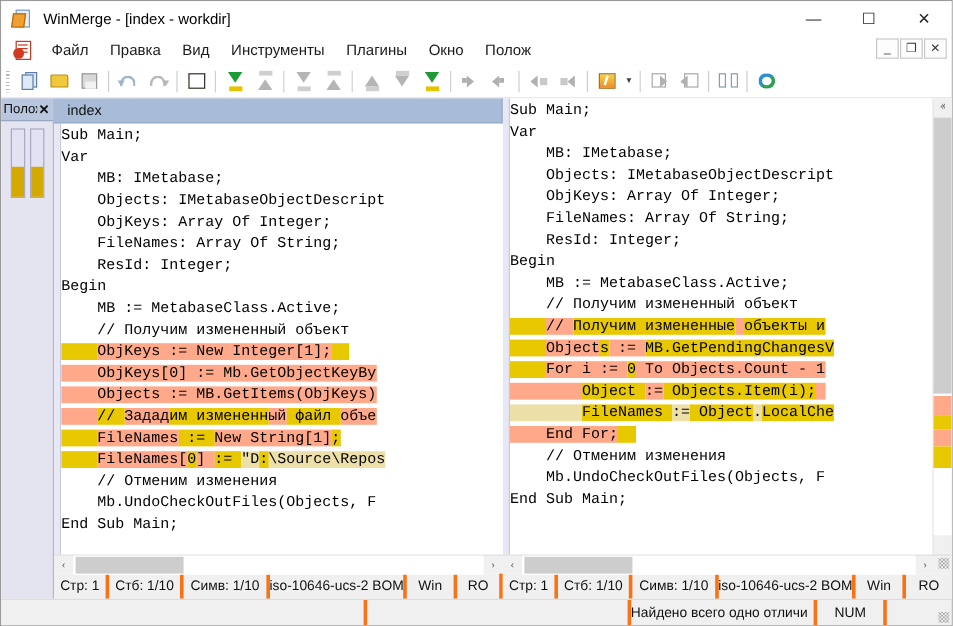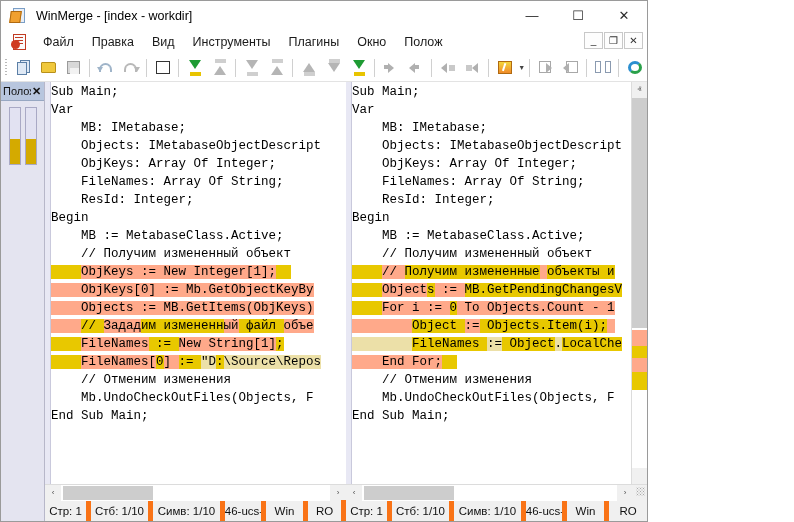--- a/index.html
+++ b/index.html
@@ -4,21 +4,21 @@
 <style>
   * { box-sizing: border-box; margin: 0; padding: 0; }
   html, body {
     width: 794px; height: 522px;
     font-family: "Liberation Sans", sans-serif;
     font-size: 12px;
     background: #ffffff;
     overflow: hidden;
   }
   .app {
-    width: 648px; height: 522px;
+    width: 794px; height: 522px;
     position: relative;
     background: #f0f0f0;
     border: 1px solid #9a9a9a;
     display: flex; flex-direction: column;
   }
 
   
   .titlebar {
     height: 29px; background: #ffffff;
     display: flex; align-items: center;
@@ -259,21 +259,21 @@
   .hs-track { flex: 1; height: 16px; background: #ffffff; position: relative; }
   .hs-thumb { position: absolute; top: 1px; bottom: 1px; left: 2px; width: 90px; background: #cdcdcd; }
 
   
   .statusrow {
     height: 21px; background: #f0f0f0; display: flex; align-items: stretch;
     flex: none; font-size: 11.5px; color: #111;
   }
   .st-cell {
     display: flex; align-items: center; justify-content: center;
-    border-right: 5px solid #f97316; padding: 0 5px; white-space: nowrap; overflow: hidden;
+    border-right: 3px solid #f97316; padding: 0 5px; white-space: nowrap; overflow: hidden;
   }
   .bottomrow {
     height: 22px; background: #f0f0f0; display: flex; align-items: stretch;
     flex: none; font-size: 11.5px; color: #111; border-top: 1px solid #dcdcdc;
   }
   .grip-corner {
     width: 14px; display:flex; align-items:flex-end; justify-content:flex-end;
     padding: 0 2px 2px 0;
   }
   .grip-corner i {
@@ -490,20 +490,21 @@
         <div class="loc-strip a">
           <div class="loc-diff" style="top:31px;height:25px"></div>
         </div>
         <div class="loc-strip b">
           <div class="loc-diff" style="top:31px;height:25px"></div>
         </div>
       </div>
     </div>
 
     <div class="pane left">
+      <div class="pane-head">index</div>
       <div class="pane-body">
         <div class="gutter"></div>
         <div class="code" id="code-left"><div class="line"><span class="seg" style="background: transparent;">Sub Main;</span></div><div class="line"><span class="seg" style="background: transparent;">Var</span></div><div class="line"><span class="seg" style="background: transparent;">    MB: IMetabase;</span></div><div class="line"><span class="seg" style="background: transparent;">    Objects: IMetabaseObjectDescript</span></div><div class="line"><span class="seg" style="background: transparent;">    ObjKeys: Array Of Integer;</span></div><div class="line"><span class="seg" style="background: transparent;">    FileNames: Array Of String;</span></div><div class="line"><span class="seg" style="background: transparent;">    ResId: Integer;</span></div><div class="line"><span class="seg" style="background: transparent;">Begin</span></div><div class="line"><span class="seg" style="background: transparent;">    MB := MetabaseClass.Active;</span></div><div class="line"><span class="seg" style="background: transparent;">    // Получим измененный объект</span></div><div class="line"><span class="seg" style="background: rgb(232, 200, 0);">    </span><span class="seg" style="background: rgb(255, 169, 138);">ObjKeys := New Integer[1];</span><span class="seg" style="background: rgb(232, 200, 0);">  </span></div><div class="line"><span class="seg" style="background: rgb(255, 169, 138);">    </span><span class="seg" style="background: rgb(255, 169, 138);">ObjKeys[0] := Mb.GetObjectKeyBy</span></div><div class="line"><span class="seg" style="background: rgb(255, 169, 138);">    </span><span class="seg" style="background: rgb(255, 169, 138);">Objects := MB.GetItems(ObjKeys)</span></div><div class="line"><span class="seg" style="background: rgb(255, 169, 138);">    </span><span class="seg" style="background: rgb(232, 200, 0);">// </span><span class="seg" style="background: rgb(255, 169, 138);">Задад</span><span class="seg" style="background: rgb(232, 200, 0);">им измененн</span><span class="seg" style="background: rgb(255, 169, 138);">ый</span><span class="seg" style="background: rgb(232, 200, 0);"> файл </span><span class="seg" style="background: rgb(255, 169, 138);">объе</span></div><div class="line"><span class="seg" style="background: rgb(232, 200, 0);">    </span><span class="seg" style="background: rgb(255, 169, 138);">FileNames</span><span class="seg" style="background: rgb(232, 200, 0);"> := </span><span class="seg" style="background: rgb(255, 169, 138);">New String[1]</span><span class="seg" style="background: rgb(232, 200, 0);">;</span></div><div class="line"><span class="seg" style="background: rgb(232, 200, 0);">    </span><span class="seg" style="background: rgb(255, 169, 138);">FileNames[</span><span class="seg" style="background: rgb(232, 200, 0);">0</span><span class="seg" style="background: rgb(255, 169, 138);">] </span><span class="seg" style="background: rgb(232, 200, 0);">:= </span><span class="seg" style="background: rgb(236, 224, 168);">"D</span><span class="seg" style="background: rgb(232, 200, 0);">:</span><span class="seg" style="background: rgb(236, 224, 168);">\Source\Repos</span></div><div class="line"><span class="seg" style="background: transparent;">    // Отменим изменения</span></div><div class="line"><span class="seg" style="background: transparent;">    Mb.UndoCheckOutFiles(Objects, F</span></div><div class="line"><span class="seg" style="background: transparent;">End Sub Main;</span></div></div>
       </div>
       <div class="hscroll">
         <div class="hs-btn">‹</div>
         <div class="hs-track">
           <div class="hs-thumb"></div>
         </div>
         <div class="hs-btn">›</div>
@@ -548,14 +549,24 @@
         <div class="st-cell" style="width:46px">Стр: 1</div>
         <div class="st-cell" style="width:62px">Стб: 1/10</div>
         <div class="st-cell" style="width:72px">Симв: 1/10</div>
         <div class="st-cell" style="flex:1">iso-10646-ucs-2 BOM</div>
         <div class="st-cell" style="width:42px">Win</div>
         <div class="st-cell" style="width:38px;border-right:none">RO</div>
       </div>
     </div>
   </div>
 
+  <div class="bottomrow">
+    <div class="st-cell" style="width:305px"></div>
+    <div class="st-cell" style="width:220px"></div>
+    <div class="st-cell" style="flex:1;justify-content:flex-end">Найдено всего одно отличи</div>
+    <div class="st-cell" style="width:58px">NUM</div>
+    <div class="st-cell" style="width:40px;border-right:none"></div>
+    <div class="grip-corner">
+        <i></i>
+      </div>
+  </div>
 
 </div>
 
 </body></html>

